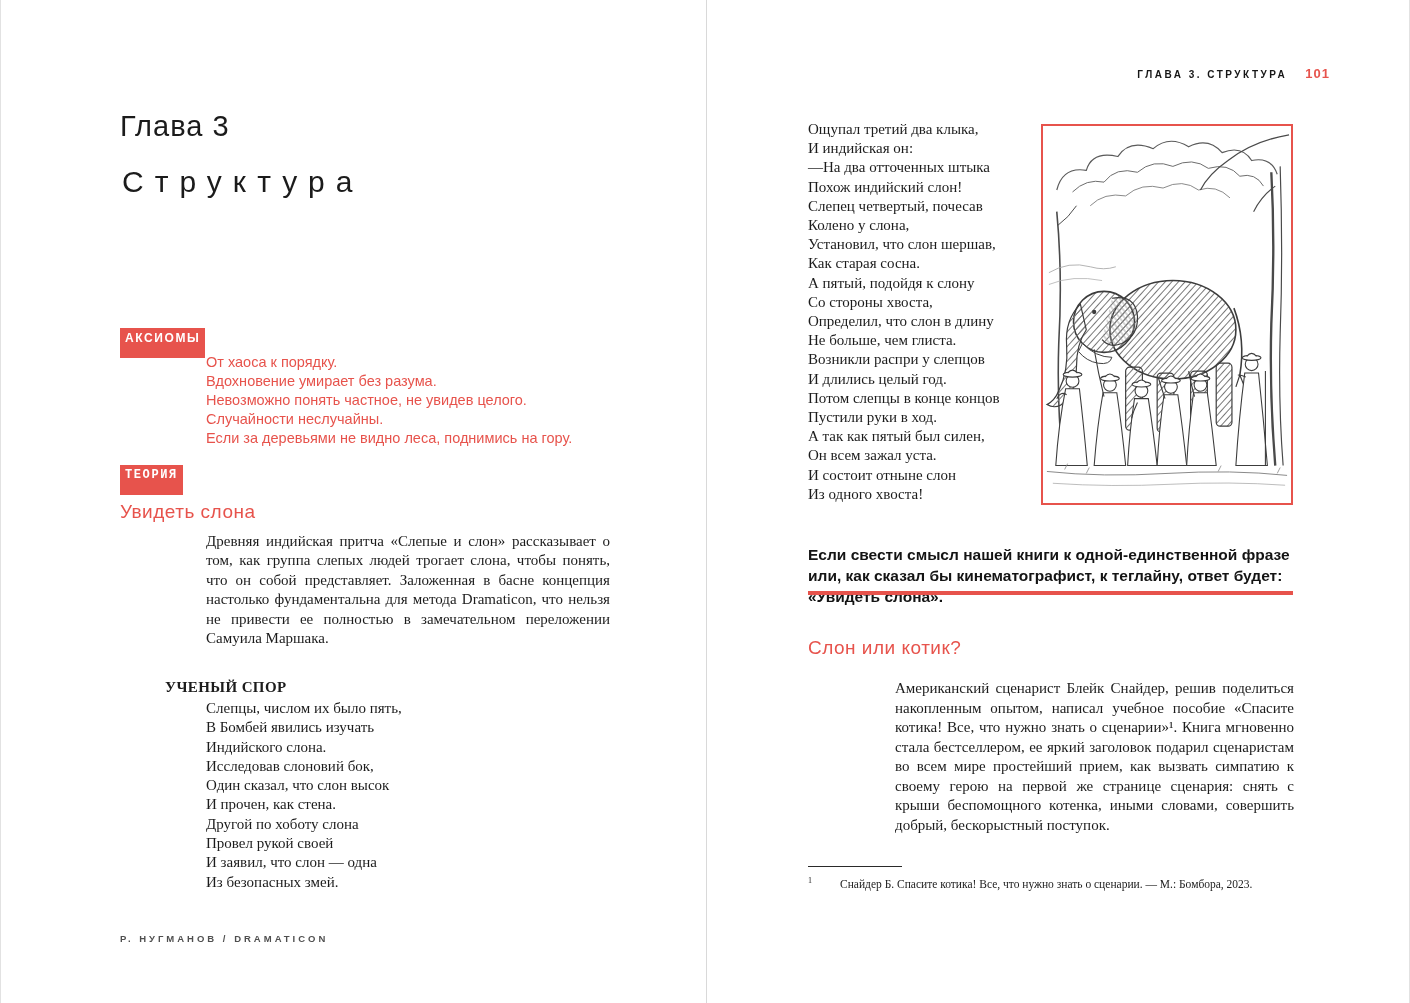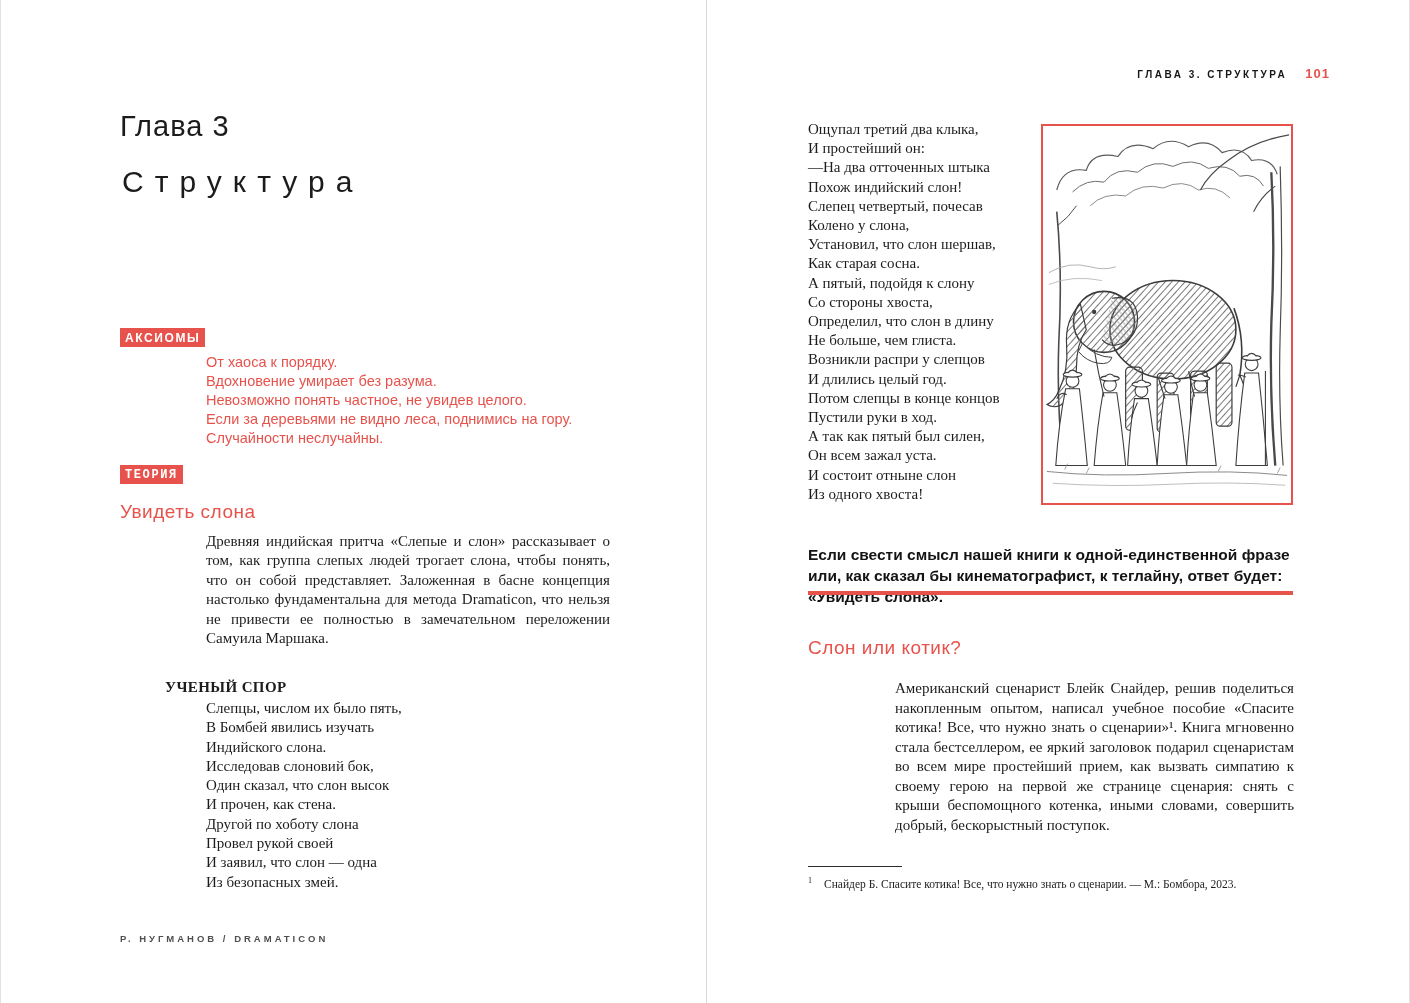--- a/index.html
+++ b/index.html
@@ -20,21 +20,21 @@
     font:400 29px "Liberation Sans", sans-serif; letter-spacing:1px; color:#1b1b1b;
   }
   .chapter-title {
     position:absolute; left:121px; top:165px;
     font:400 30px "Liberation Sans", sans-serif; letter-spacing:11px; color:#1b1b1b;
   }
   .tag-label {
     position:absolute; display:inline-block;
     background:var(--accent,#e7534c); color:#ffffff;
     font:700 12px/1 "Liberation Sans", sans-serif; letter-spacing:1.6px;
-    padding:4px 5px 3px;
+    padding:4px 5px 14px;
   }
   .axioms-pos { left:119px; top:328px; }
   .theory-pos { left:119px; top:465px;font-family:Liberation Mono, monospace; }
   .axioms {
     position:absolute; left:205px; top:353px;
     font:400 14.5px/19px "Liberation Sans", sans-serif; color:var(--accent,#e7534c);
   }
   .section-heading-left {
     position:absolute; left:119px; top:501px;
     font:400 19px "Liberation Sans", sans-serif; letter-spacing:0.5px; color:var(--accent,#e7534c);text-align:center;
@@ -76,39 +76,39 @@
     position:absolute; left:807px; top:637px;
     font:400 19px "Liberation Sans", sans-serif; letter-spacing:0.5px; color:var(--accent,#e7534c);
   }
   .right-paragraph {
     position:absolute; left:894px; top:679px; width:399px;
     font-size:15px; line-height:19.5px; text-align:justify;
   }
   .footnote-rule { position:absolute; left:807px; top:866px; width:94px; height:1px; background:#2a2a2a; }
   .footnote { position:absolute; left:807px; top:876px; font-size:11.5px; }
   .footnote sup { font-size:8px; }
-  .footnote .fn-text { margin-left:12px; }
+  .footnote .fn-text { margin-left:28px; }
 </style>
 </head>
 <body>
 
 <div class="spread">
   <div class="center-divider"></div>
 
   <section class="page">
     <h1 class="chapter-number">Глава 3</h1>
     <h2 class="chapter-title">Структура</h2>
 
     <div class="tag-label axioms-pos">АКСИОМЫ</div>
     <div class="axioms">
         <div>От хаоса к порядку.</div>
         <div>Вдохновение умирает без разума.</div>
         <div>Невозможно понять частное, не увидев целого.</div>
+        <div>Случайности неслучайны.</div>
         <div>Если за деревьями не видно леса, поднимись на гору.</div>
-        <div>Случайности неслучайны.</div>
       </div>
 
     <div class="tag-label theory-pos">ТЕОРИЯ</div>
     <h3 class="section-heading-left">Увидеть слона</h3>
 
     <p class="intro">Древняя индийская притча «Слепые и слон» рассказывает о том, как группа слепых людей трогает слона, чтобы понять, что он собой представляет. Заложенная в басне концепция настолько фундаментальна для метода Dramaticon, что нельзя не привести ее полностью в замечательном переложении Самуила Маршака.</p>
 
     <div class="poem-title">УЧЕНЫЙ СПОР</div>
     <div class="poem poem1">
         <div>Слепцы, числом их было пять,</div>
@@ -127,21 +127,21 @@
   </section>
 
   <section class="page">
     <div class="right-header">
       <span class="crumbs">ГЛАВА 3. СТРУКТУРА</span>
       <span class="pagenum">101</span>
     </div>
 
     <div class="poem poem2">
         <div>Ощупал третий два клыка,</div>
-        <div>И простейший он:</div>
+        <div>И индийская он:</div>
         <div>—На два отточенных штыка</div>
         <div>Похож индийский слон!</div>
         <div>Слепец четвертый, почесав</div>
         <div>Колено у слона,</div>
         <div>Установил, что слон шершав,</div>
         <div>Как старая сосна.</div>
         <div>А пятый, подойдя к слону</div>
         <div>Со стороны хвоста,</div>
         <div>Определил, что слон в длину</div>
         <div>Не больше, чем глиста.</div>

